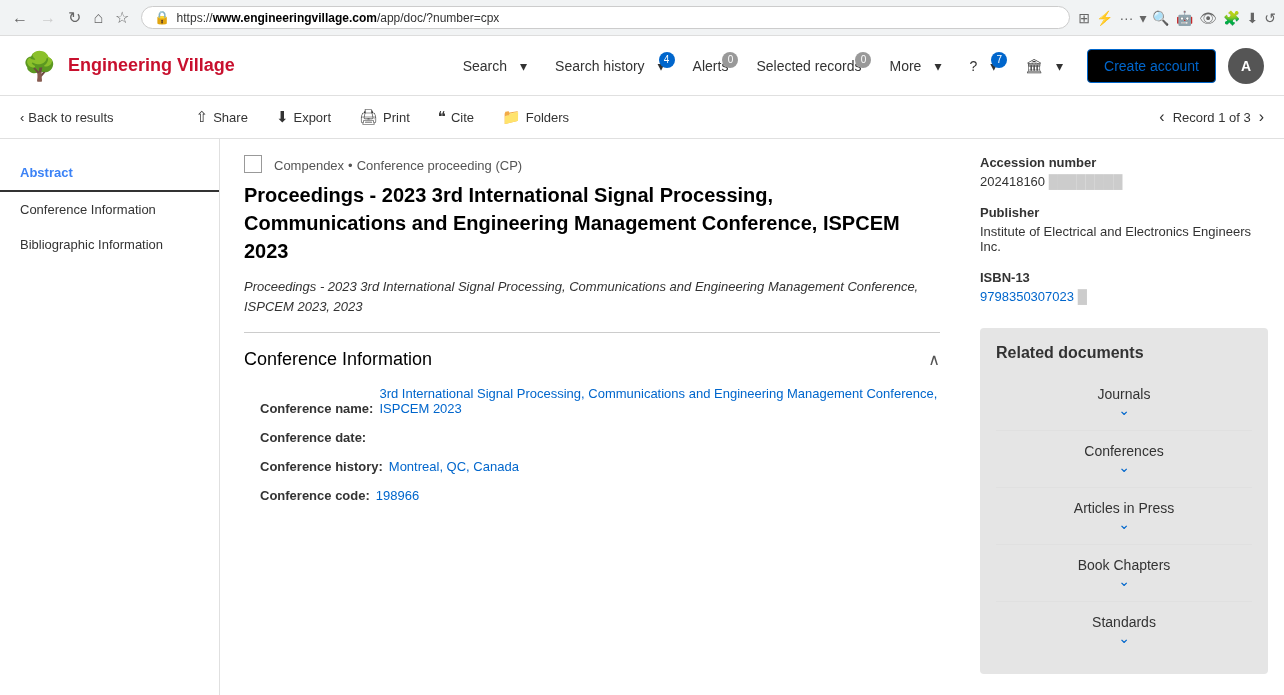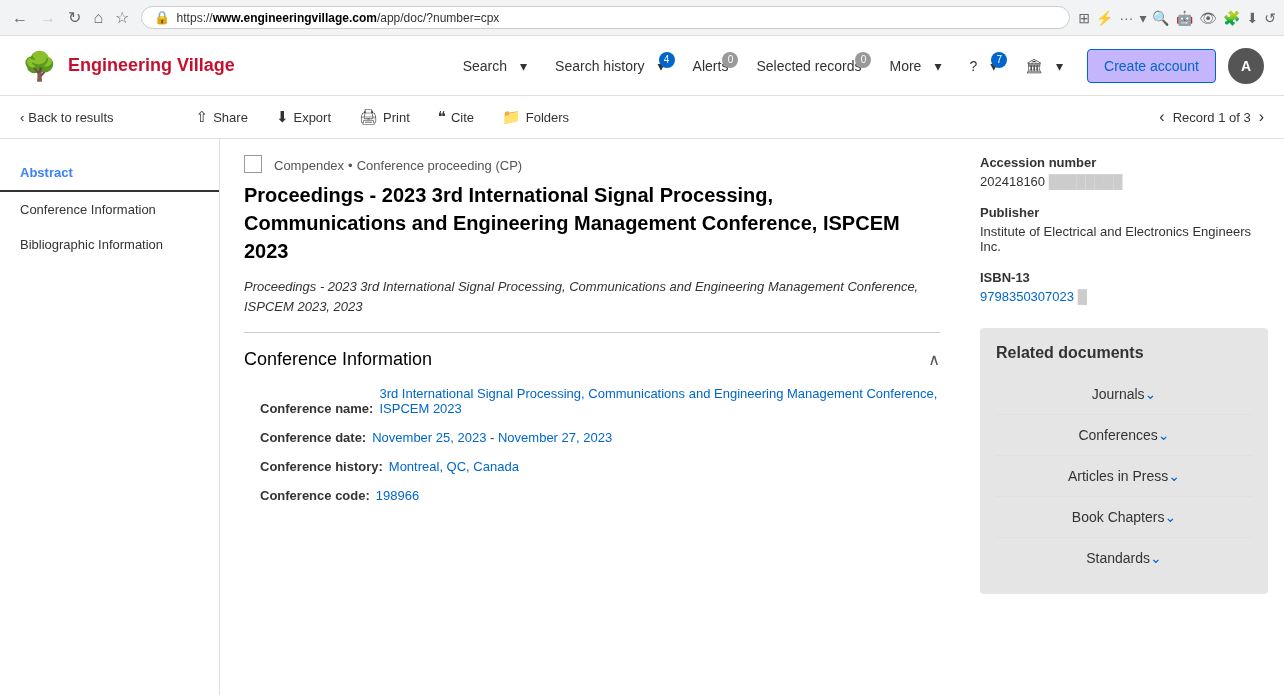--- a/index.html
+++ b/index.html
@@ -35,21 +35,21 @@
       padding: 8px 12px; font-size: 14px; color: #333; cursor: pointer;
       display: flex; align-items: center; gap: 13px; position: relative;
     }
     .badge {
       background: #0066cc; color: #fff; border-radius: 50%; font-size: 10px;
       width: 16px; height: 16px; display: flex; align-items: center; justify-content: center;
       position: absolute; top: 2px; right: 2px;
     }
     .badge-zero { background: #999; }
     .create-account-btn {
-      border: 1px solid #0066cc; color: #0066cc; background: #c4b5fd;
+      border: 1px solid #0066cc; color: #0066cc; background: #000000;
       padding: 8px 16px; border-radius: 4px; cursor: pointer; font-size: 14px;
       margin-left: 8px;
     }
     .avatar-btn {
       width: 36px; height: 36px; border-radius: 50%; background: #555;
       color: #fff; border: none; cursor: pointer; font-size: 14px; font-weight: bold;
       margin-left: 8px; display: flex; align-items: center; justify-content: center;
     }
 
     
@@ -110,20 +110,21 @@
     .meta-label { font-weight: bold; font-size: 13px; margin-bottom: 4px; }
     .meta-value { font-size: 13px; color: #333; }
     .meta-value a { color: #0066cc; text-decoration: none; }
 
     .related-docs { background: #e5e5e5; border-radius: 4px; padding: 16px; margin-top: 24px; }
     .related-title { font-size: 16px; font-weight: bold; margin-bottom: 12px; }
     .related-item {
       display: flex; justify-content: center; align-items: center;
       padding: 12px 0; border-bottom: 1px solid #e0e0e0; font-size: 14px;
       cursor: pointer;
+      flex-direction: column;
     }
     .related-item:last-child { border-bottom: none; }
     .chevron { color: #0066cc; font-size: 14px; }
 
     .isbn-link { color: #0066cc; text-decoration: none; }
   </style>
 </head>
 <body>
 
 <div class="browser-bar">
@@ -270,25 +271,20 @@
 
     <div class="conf-row">
       <span class="conf-label">Conference name:</span>
       <span class="conf-value">
         <a href="#">3rd International Signal Processing, Communications and Engineering Management Conference, ISPCEM 2023</a>
       </span>
     </div>
 
     <div class="conf-row">
       <span class="conf-label">Conference date:</span>
-      <span class="conf-value">
-        <a href="#">November 25, 2023</a>
-        <span> - </span>
-        <a href="#">November 27, 2023</a>
-      </span>
     </div>
 
     <div class="conf-row">
       <span class="conf-label">Conference history:</span>
       <span class="conf-value">
         <a href="#">Montreal, QC, Canada</a>
       </span>
     </div>
 
     <div class="conf-row">

